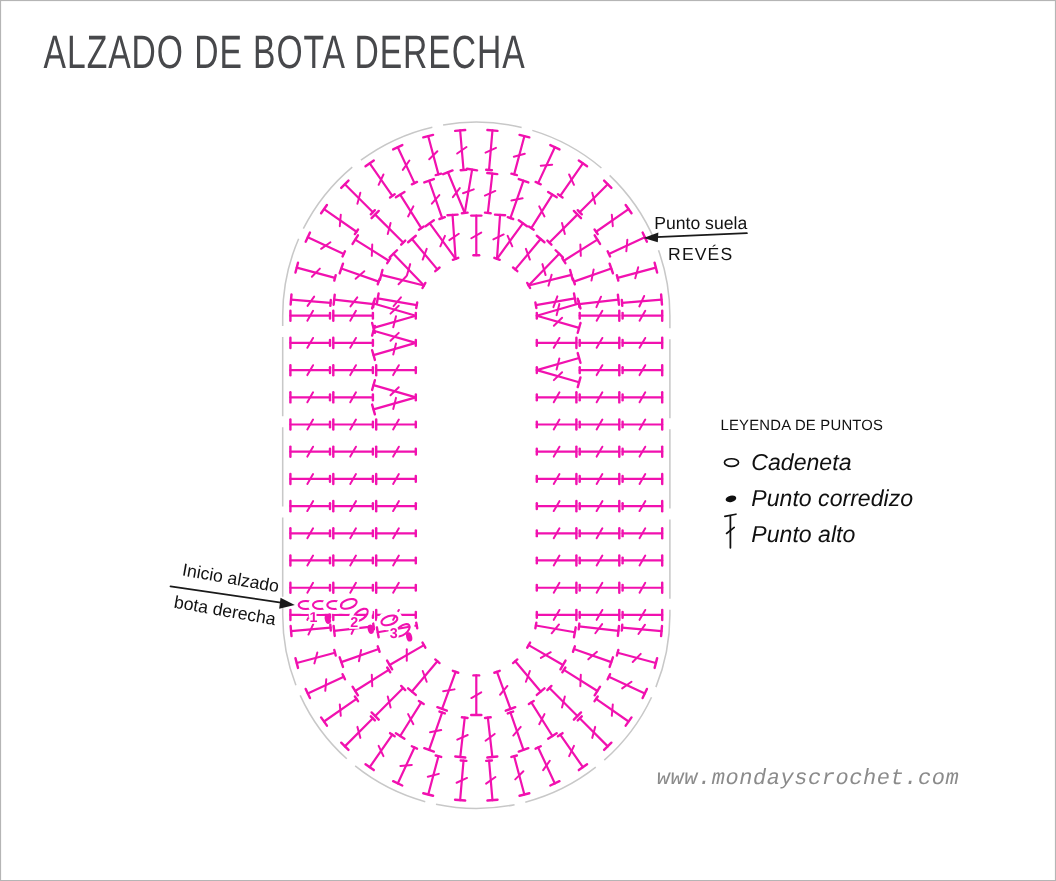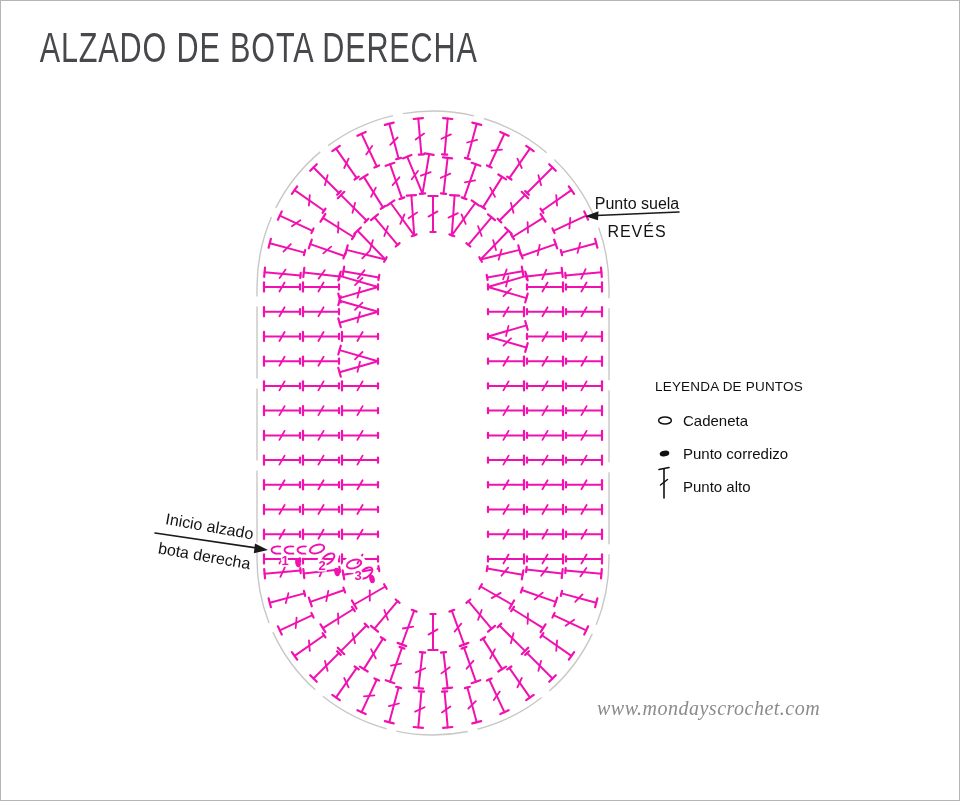--- a/index.html
+++ b/index.html
@@ -16,25 +16,25 @@
   #diagram{position:absolute;left:0;top:0;}
   .ann{position:absolute;color:#121212;font-size:16px;text-align:center;line-height:17px;}
   .ann-sole{left:583px;top:194px;width:106px;}
   .ann-sole .l2{margin-top:11px;letter-spacing:1px;}
   .ann-upper{left:148px;top:506px;width:126px;transform:rotate(10deg);transform-origin:left top;}
   .ann-upper .l2{margin-top:13px;}
   .legend{position:absolute;left:654px;top:378px;width:210px;color:#101010;}
   .legend-heading{font-size:13.5px;letter-spacing:.2px;margin-bottom:16px;}
   .legend-item{display:flex;align-items:center;margin-bottom:12px;height:21px;}
   .legend-icon{width:28px;flex:0 0 28px;display:flex;align-items:center;}
-  .legend-label{font-size:15px;}
+  .legend-label{font-size:21px;font-style:italic;}
   .watermark{
     position:absolute;left:596px;top:696px;width:246px;text-align:left;
     color:#8b8b8b;font-size:20px;font-style:italic;letter-spacing:.5px;
-    font-family:Liberation Serif, serif;
+    font-family:Liberation Mono, monospace;
   }
 </style>
 </head>
 <body>
 
 <div class="canvas">
 
   <div class="title">
     <span>ALZADO DE BOTA DERECHA</span>
   </div>

